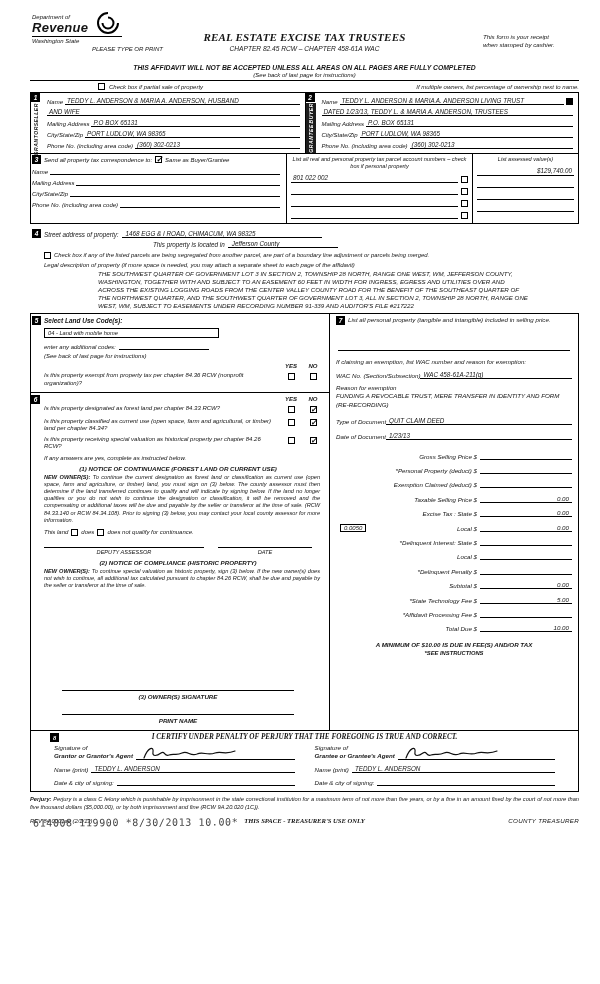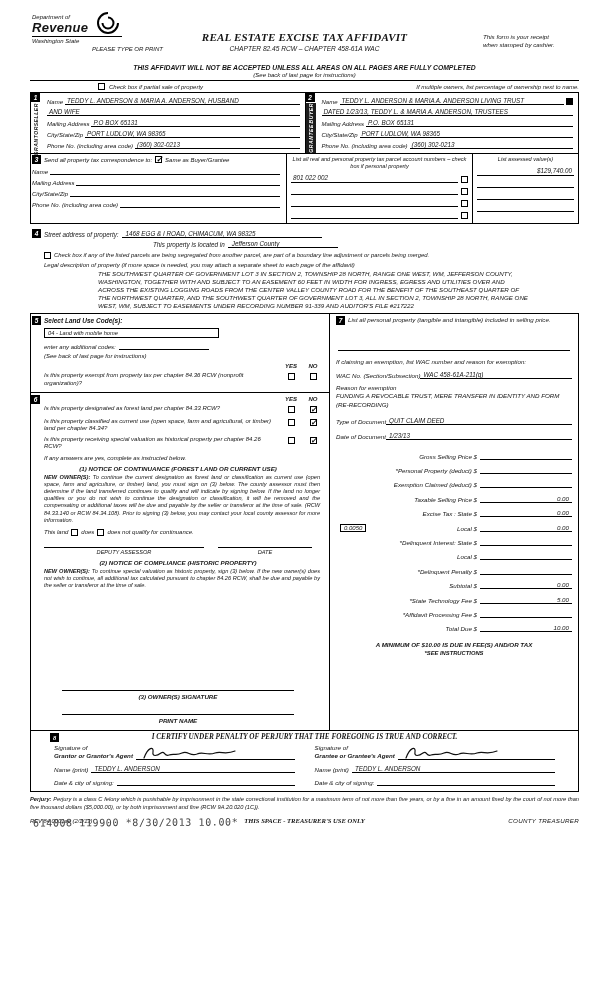--- a/index.html
+++ b/index.html
@@ -144,21 +144,21 @@
     <div class="logo">
       <svg class="swoosh" width="24" height="24" viewBox="0 0 24 24">
           <path d="M12 2 A10 10 0 1 0 22 12" fill="none" stroke="#000" stroke-width="2"></path>
           <path d="M12 6.5 A5.5 5.5 0 1 1 6.5 12" fill="none" stroke="#000" stroke-width="2"></path>
         </svg>
       <div class="l1">Department of</div>
       <div class="l2">Revenue</div>
       <div class="l3">Washington State</div>
     </div>
     <div class="titleblk">
-      <div class="title">REAL ESTATE EXCISE TAX AFFIDAVIT</div>
+      <div class="title">REAL ESTATE EXCISE TAX TRUSTEES</div>
       <div class="chrow">
         <span class="ptp">PLEASE TYPE OR PRINT</span>
         <span>CHAPTER 82.45 RCW – CHAPTER 458-61A WAC</span>
       </div>
     </div>
     <div class="receipt">
       <div>This form is your receipt</div>
       <div>when stamped by cashier.</div>
     </div>
   </div>

